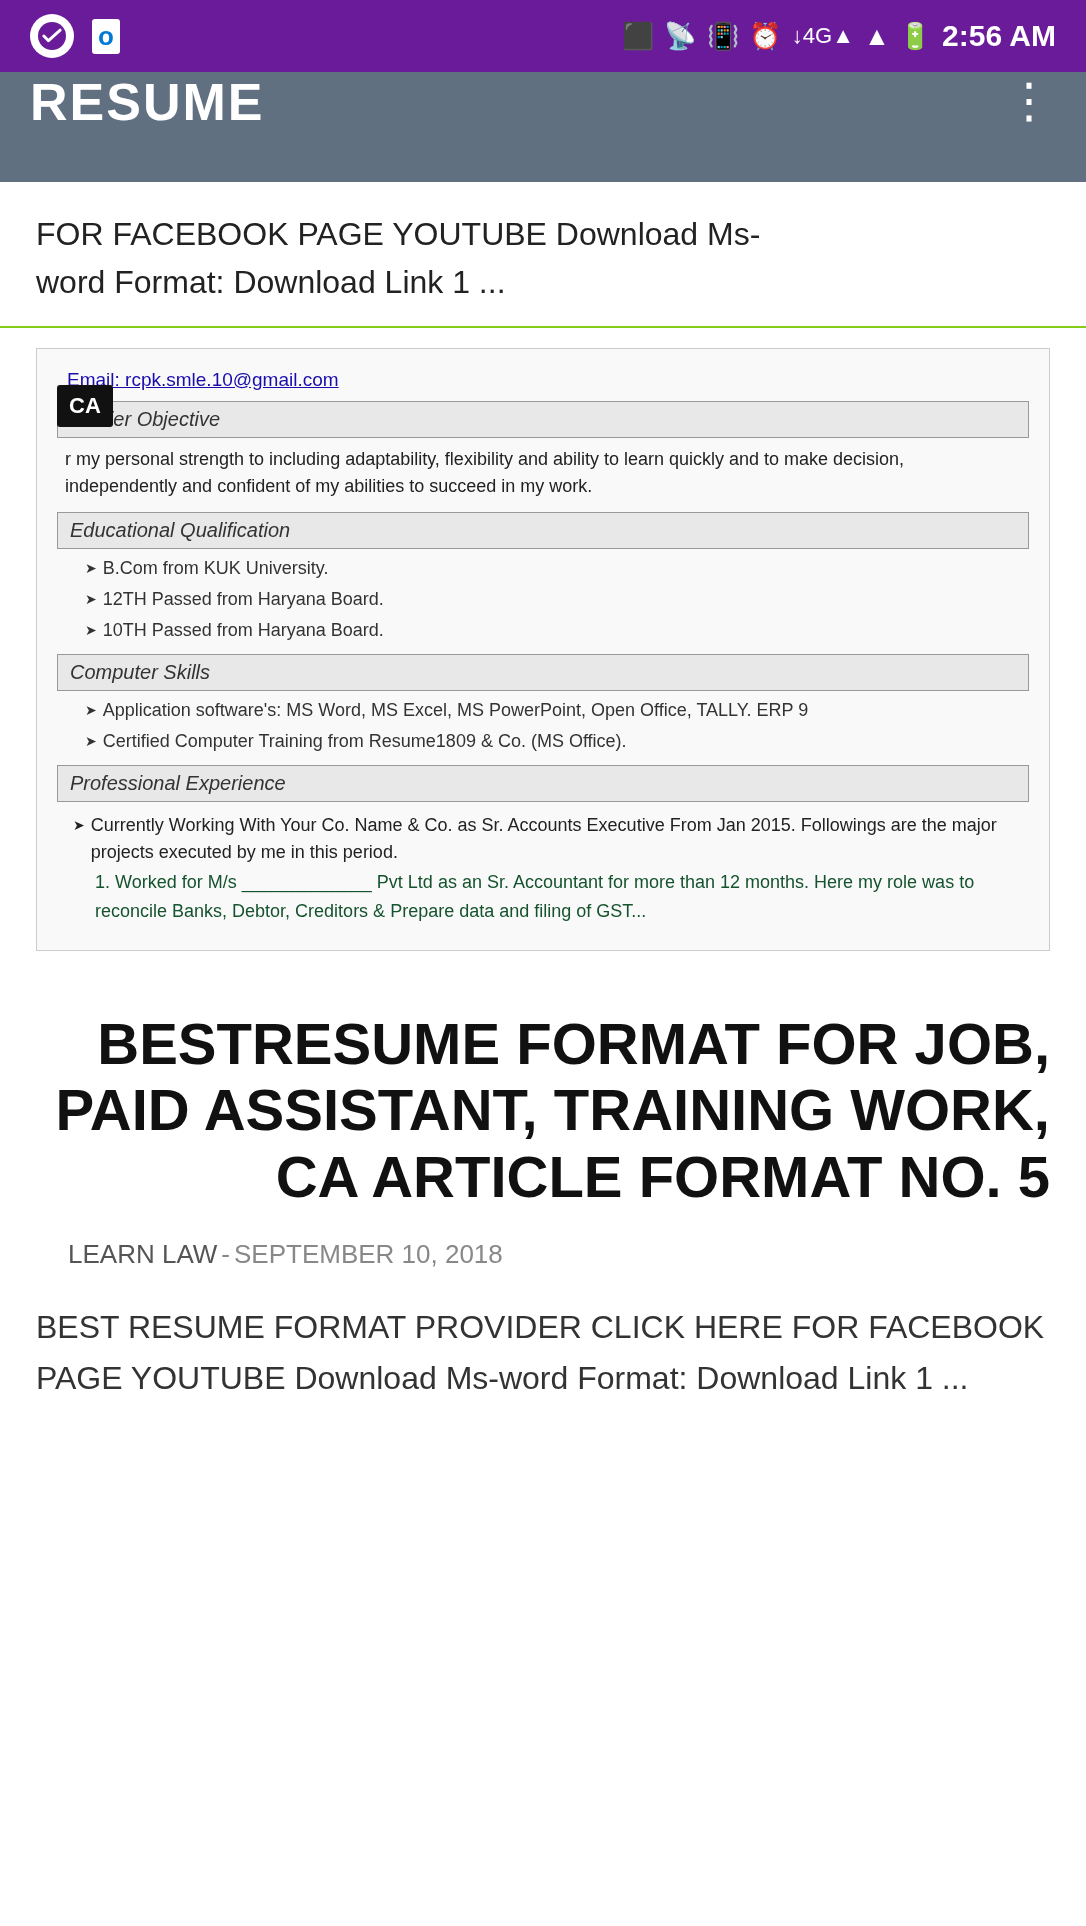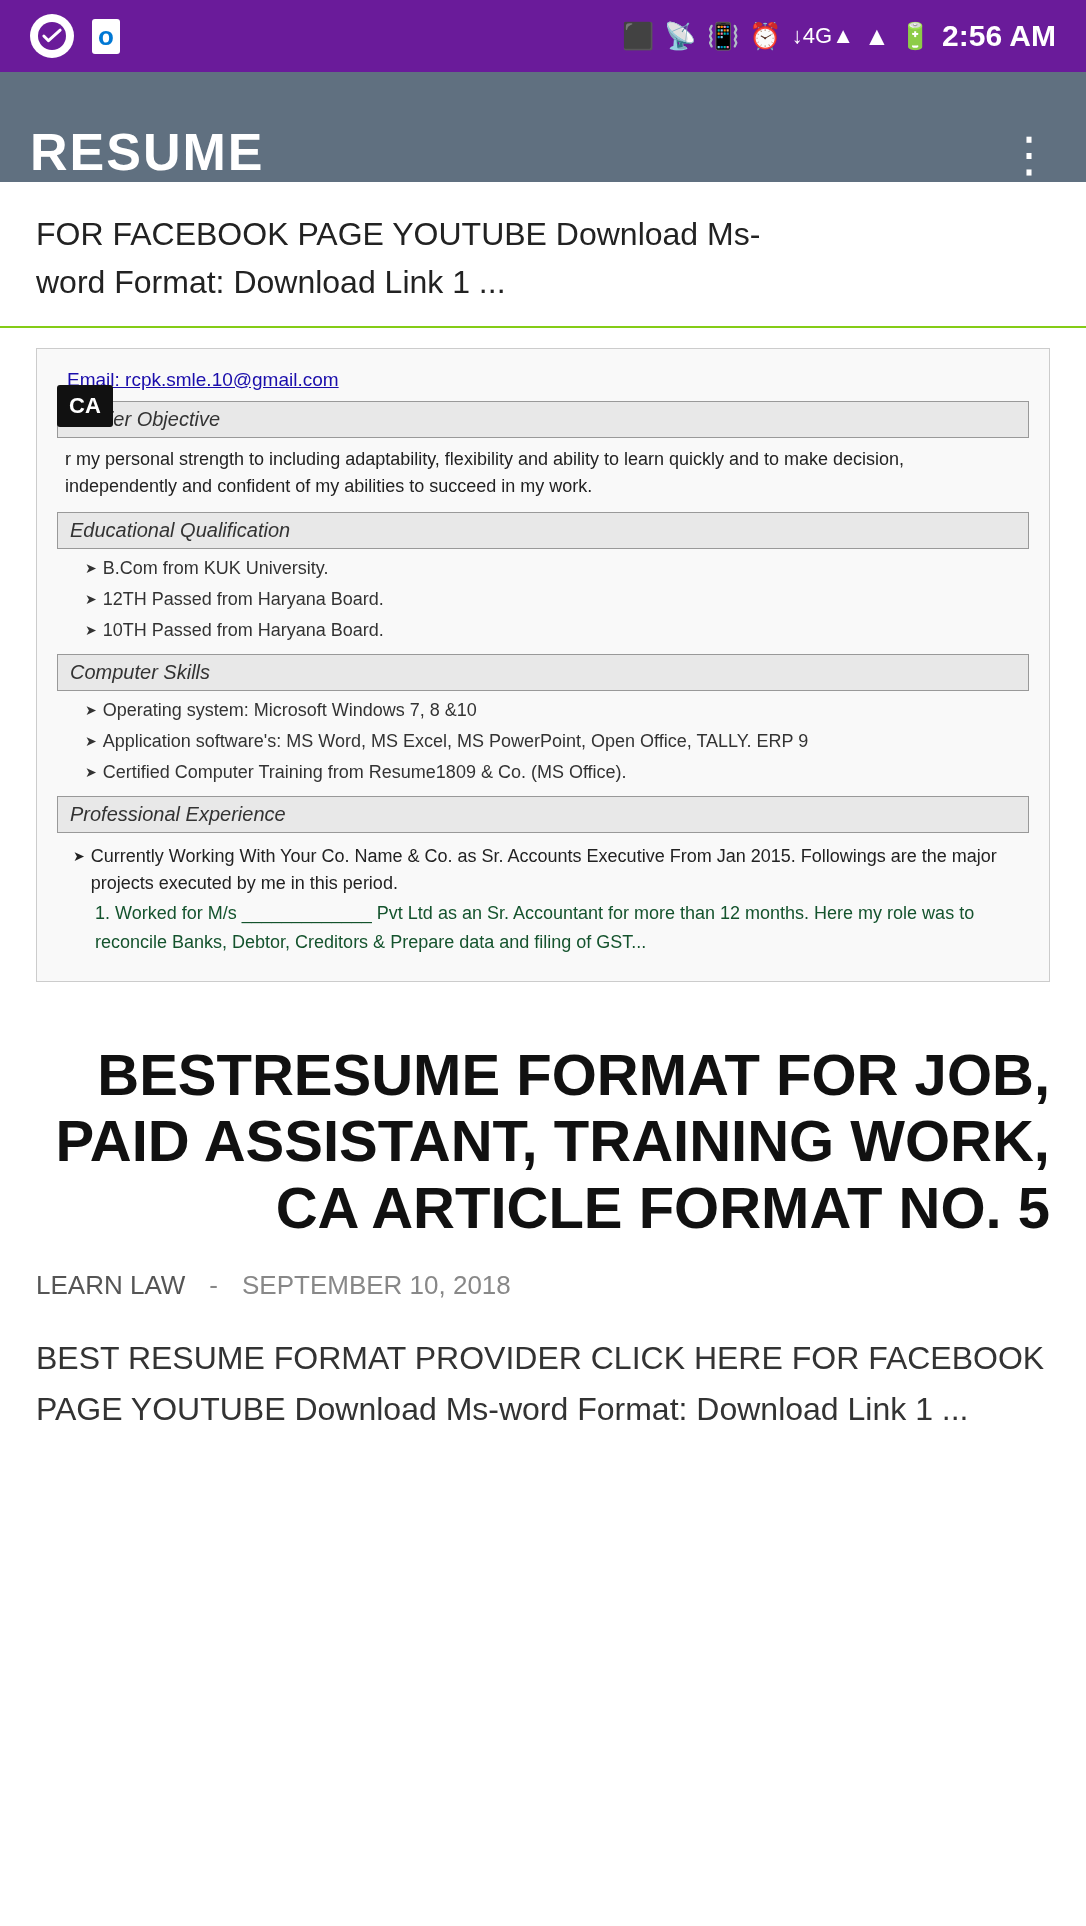--- a/index.html
+++ b/index.html
@@ -48,21 +48,21 @@
       display: flex; align-items: center; justify-content: center;
     }
     .telegram-icon svg { width: 28px; height: 28px; }
 
     
     .app-bar {
       width: 100%;
       height: 110px;
       background: #607080;
       display: flex;
-      align-items: flex-end;
+      align-items: flex-start;
       justify-content: space-between;
       padding: 0 30px;
     }
     .app-title {
       color: white;
       font-size: 52px;
       font-weight: bold;
       letter-spacing: 2px;
     }
     .more-icon {
@@ -163,25 +163,26 @@
       font-weight: 900;
       color: #111;
       line-height: 1.15;
       margin-bottom: 28px;
       text-transform: uppercase;
       text-align: right;
     }
     .article-meta {
       display: flex;
       align-items: center;
-      gap: 24px;
+      gap: 4px;
       font-size: 26px;
       color: #555;
       margin-bottom: 32px;
       text-transform: uppercase;
+      margin-left: 32px;
     }
     .article-meta .separator {
       color: #888;
     }
     .article-meta .date {
       color: #888;
     }
     .article-description {
       font-size: 32px;
       color: #333;
@@ -236,21 +237,20 @@
 
     <div class="resume-section">Educational Qualification</div>
     <div class="resume-list">
       <div class="resume-bullet">B.Com from  KUK University.</div>
       <div class="resume-bullet">12TH Passed from Haryana Board.</div>
       <div class="resume-bullet">10TH Passed from Haryana Board.</div>
     </div>
 
     <div class="resume-section">Computer Skills</div>
     <div class="resume-list">
-      <div class="resume-bullet">Operating system: Microsoft Windows 7, 8 &amp;10</div>
       <div class="resume-bullet">Application software's: MS Word, MS Excel, MS PowerPoint, Open Office, TALLY. ERP 9</div>
       <div class="resume-bullet">Certified Computer Training from Resume1809 &amp; Co. (MS Office).</div>
     </div>
 
     <div class="resume-section">Professional Experience</div>
     <div class="resume-text">
       <div class="resume-bullet">Currently Working With  Your Co. Name &amp; Co. as Sr. Accounts Executive  From Jan 2015. Followings are the major projects executed by me in this period.</div>
       <div class="resume-numbered">1.  Worked for M/s _____________ Pvt Ltd as an Sr. Accountant for more than 12 months. Here my role was to reconcile Banks, Debtor, Creditors &amp; Prepare data and filing of GST...</div>
     </div>
   </div>

